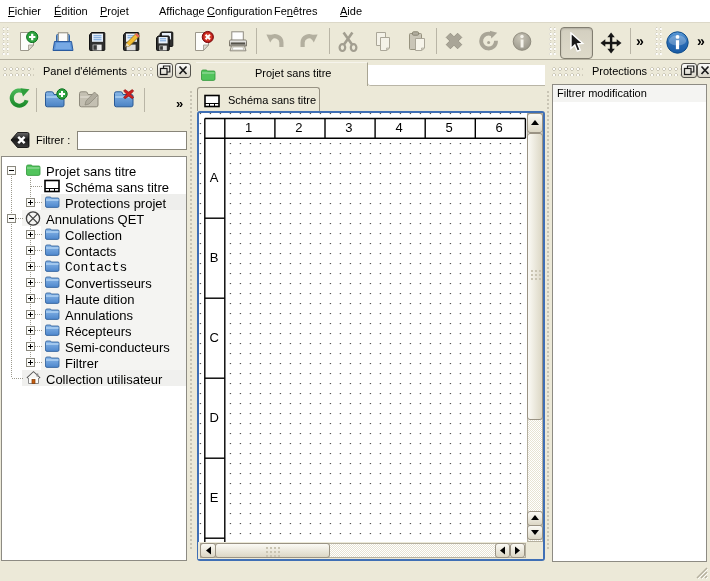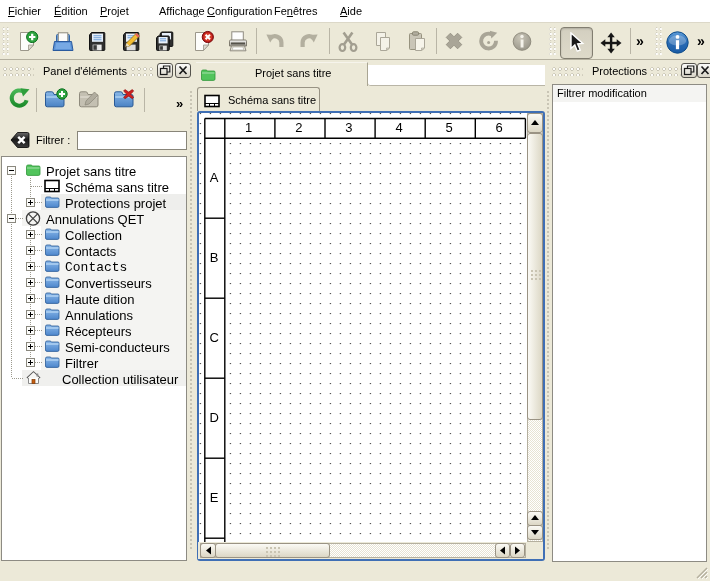--- a/index.html
+++ b/index.html
@@ -385,21 +385,21 @@
         <path d="M2 5 L14.5 5 L14.5 7 L2 7 Z" fill="#a9cdf0" opacity="0.85"></path>
       </svg>
     <div class="trowtxt" style="left:63px;top:199px;">Filtrer</div>
     <svg class="abs" style="left:23px;top:213px" width="17" height="16" viewBox="0 0 17 16">
         <path d="M2 8 L8.5 2 L15 8" fill="none" stroke="#5a5a5a" stroke-width="1.6"></path>
         <path d="M3.5 8 L3.5 13.5 L13.5 13.5 L13.5 8" fill="#fdfdfb" stroke="#8a8a8a" stroke-width="1"></path>
         <path d="M3 7.4 L8.5 2.3 L14 7.4 L14 8 L3 8 Z" fill="#f6f6f4"></path>
         <rect x="7" y="9.5" width="3" height="4" fill="#c85f10" stroke="#7d3a08" stroke-width="0.7"></rect>
         <rect x="11.5" y="3.5" width="1.8" height="3" fill="#8a8a8a"></rect>
       </svg>
-    <div class="trowtxt" style="left:44px;top:215px;margin-left:16px;">Collection utilisateur</div>
+    <div class="trowtxt" style="left:44px;top:215px;">Collection utilisateur</div>
   </div>
 </div>
 
 <div id="center" class="abs" style="left:196px;top:62px;width:349px;height:500px;">
 
   <div class="abs" style="left:172px;top:3px;width:177px;height:21px;background:#fff;border-bottom:1px solid #b9b5a6;border-radius:0 0 0 3px;"></div>
   <div class="abs" style="left:0;top:0;width:172px;height:24px;background:#ece9d8;border-right:1px solid #a9a593;border-top:1px solid #f6f4ec;">
     <svg class="abs" style="left:4px;top:4px" width="16" height="16" viewBox="0 0 16 16">
       <path d="M1.5 4.5 Q1.5 3 3 3 L6 3 Q7 3 7.3 4 L14 4 Q15 4 15 5.2 L15 12 Q15 13.4 13.6 13.4 L3 13.4 Q1.5 13.4 1.5 12 Z" fill="#52c45c" stroke="#2e9638" stroke-width="0.8"></path>
       <path d="M2 5 L14.5 5 L14.5 7 L2 7 Z" fill="#7fd487" opacity="0.9"></path>

